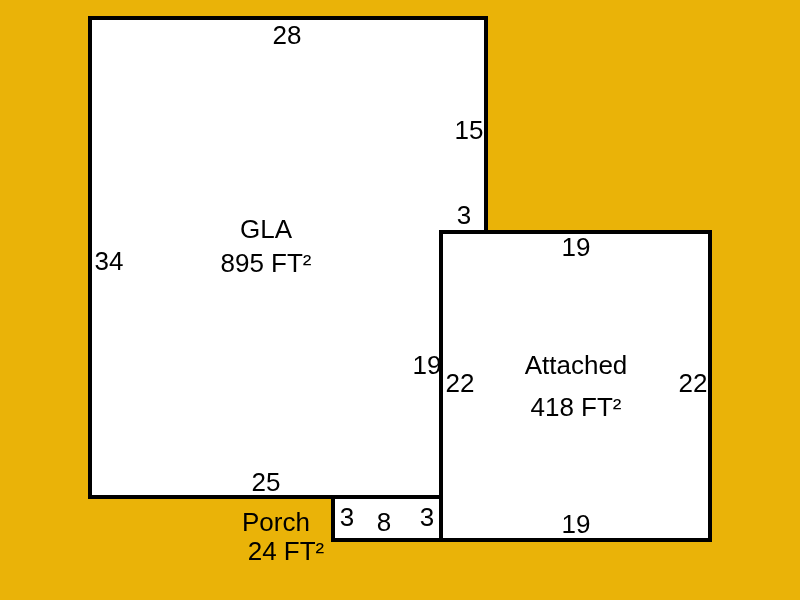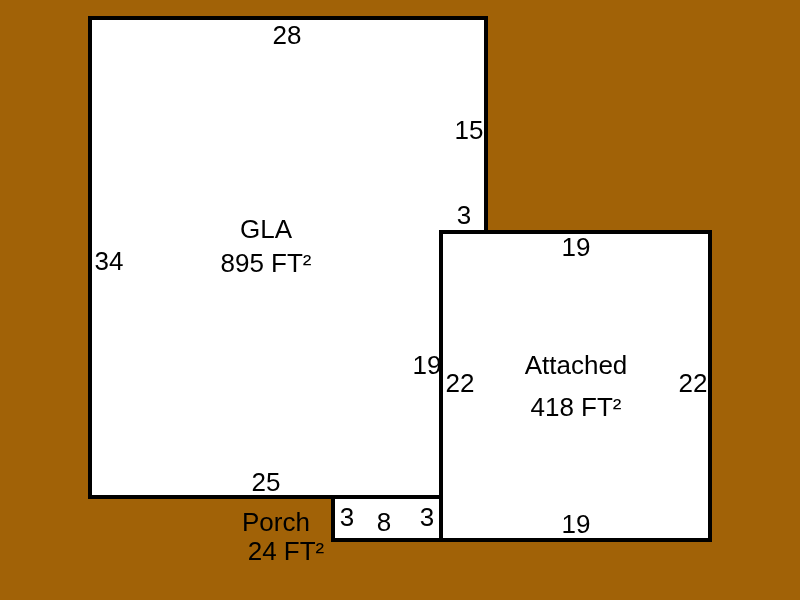--- a/index.html
+++ b/index.html
@@ -7,21 +7,21 @@
       padding: 0;
       width: 800px;
       height: 600px;
       background: #ffffff;
       overflow: hidden;
     }
     .sketch-wrap {
       position: relative;
       width: 800px;
       height: 600px;
-      background: #a16207;
+      background: #eab308;
     }
     svg {
       display: block;
     }
     .outline {
       fill: #ffffff;
       stroke: #000000;
       stroke-width: 4;
       stroke-linejoin: miter;
     }

